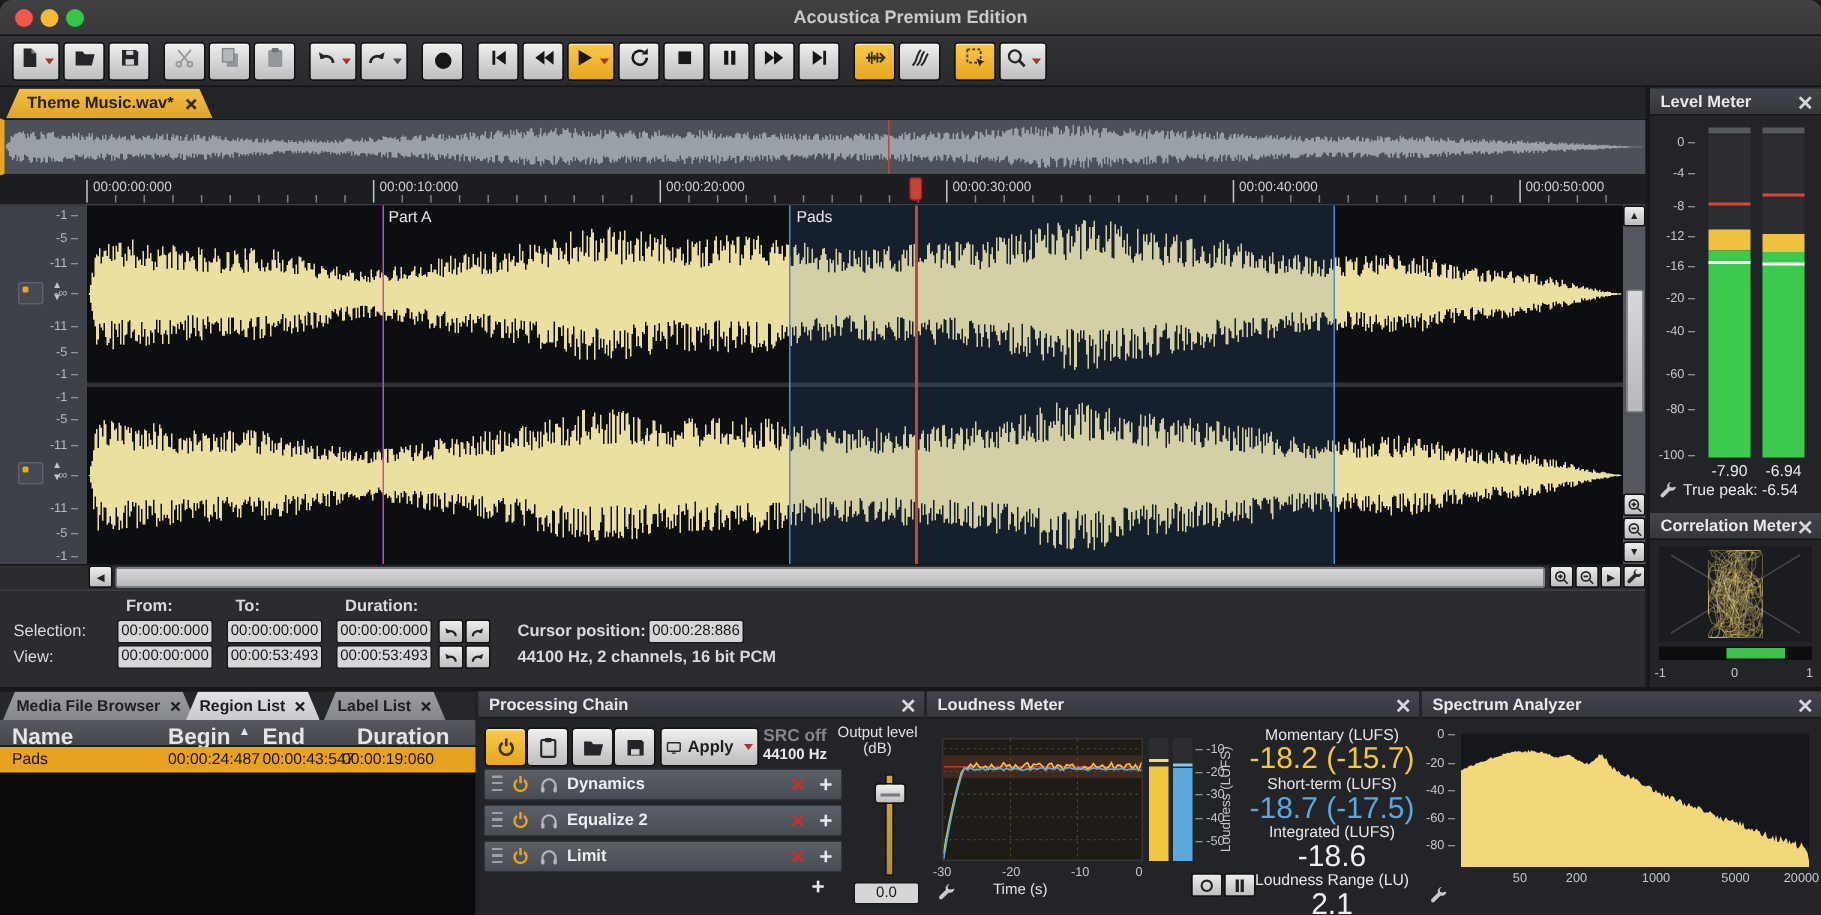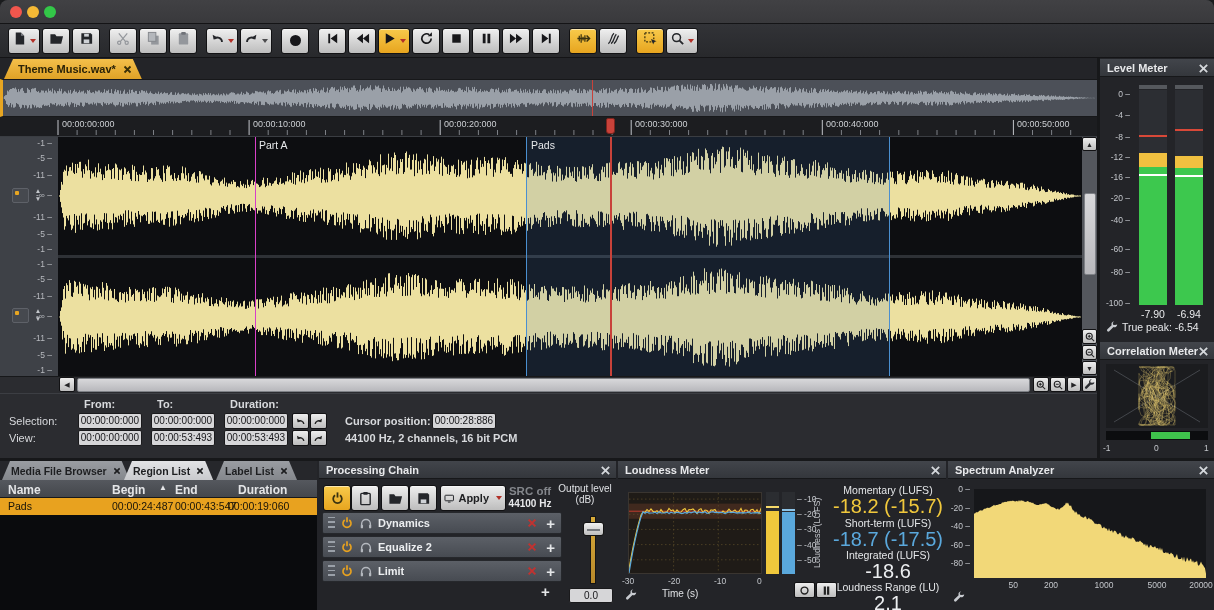--- a/index.html
+++ b/index.html
@@ -53,21 +53,21 @@
   .phead .t{position:absolute;left:7px;top:3px;font-size:11px;font-weight:bold;color:#e8e9eb;}
   .px{position:absolute;right:5px;top:4px;width:11px;height:11px;cursor:pointer;}
   
   .lvl-tick{position:absolute;width:26px;text-align:right;font-size:8.5px;color:#c3c6cb;}
   .bar{position:absolute;width:28px;top:90px;height:215px;background:#2c2e33;}
   
   .btab{position:absolute;top:0;height:19px;padding:0 9px;display:flex;align-items:center;gap:6px;font-size:10.5px;font-weight:bold;color:#1d1e20;clip-path:polygon(8px 0,calc(100% - 8px) 0,100% 100%,0 100%);cursor:pointer;}
   .btab.inactive{background:linear-gradient(#9a9da2,#84878c);}
   .btab.active{background:linear-gradient(#e2e3e5,#c9cacd);}
   .thead{position:absolute;left:0;top:19px;width:317px;height:18px;background:linear-gradient(#55585e,#44474c);border-bottom:1px solid #17181a;}
-  .thead span{position:absolute;top:3px;font-size:12px;font-weight:bold;color:#e4e5e7;}
+  .thead span{position:absolute;top:3px;font-size:15px;font-weight:bold;color:#e4e5e7;}
   .trow{position:absolute;left:0;top:37px;width:317px;height:17px;background:#e8a21f;cursor:pointer;}
   .trow span{position:absolute;top:2px;font-size:10.5px;color:#17130a;}
   
   .chainrow{position:absolute;left:3px;width:240px;height:22px;background:linear-gradient(#5c6067,#474b52);border:1px solid #26282c;border-radius:2px;display:flex;align-items:center;cursor:pointer;}
   .chainrow .nm{font-size:11px;font-weight:bold;color:#eceef0;margin-left:5px;flex:1;}
   .grip{width:7px;height:12px;margin-left:5px;background:repeating-linear-gradient(to bottom,#9aa0a8 0 1.5px,transparent 1.5px 4.5px);}
   .ricon{width:14px;height:14px;margin-left:5px;}
   .plus{font-size:15px;font-weight:bold;color:#e4e6e8;cursor:pointer;}
   .small-note{font-size:10px;color:#dfe1e4;text-align:center;}
   .loud-lab{position:absolute;width:120px;text-align:center;font-size:10.5px;color:#e4e6e8;}
@@ -77,20 +77,21 @@
 </style>
 </head>
 <body>
 
 <div class="app">
 
   <div class="titlebar">
     <span class="tl-dot" style="left:10px;background:#f2564d"></span>
     <span class="tl-dot" style="left:27px;background:#f5b935"></span>
     <span class="tl-dot" style="left:44px;background:#33c748"></span>
+    <div class="win-title">Acoustica Premium Edition</div>
   </div>
 
   <div class="toolbar">
     <div class="tg">
       <div class="tbtn">
           <span><svg viewBox="0 0 16 16">
               <path d="M4 1.5h5.5L13 5v9.5H4z" fill="#24262a"></path>
               <path d="M9.5 1.5L13 5H9.5z" fill="#7b7e83"></path>
             </svg></span>
           <span class="caret"></span>

